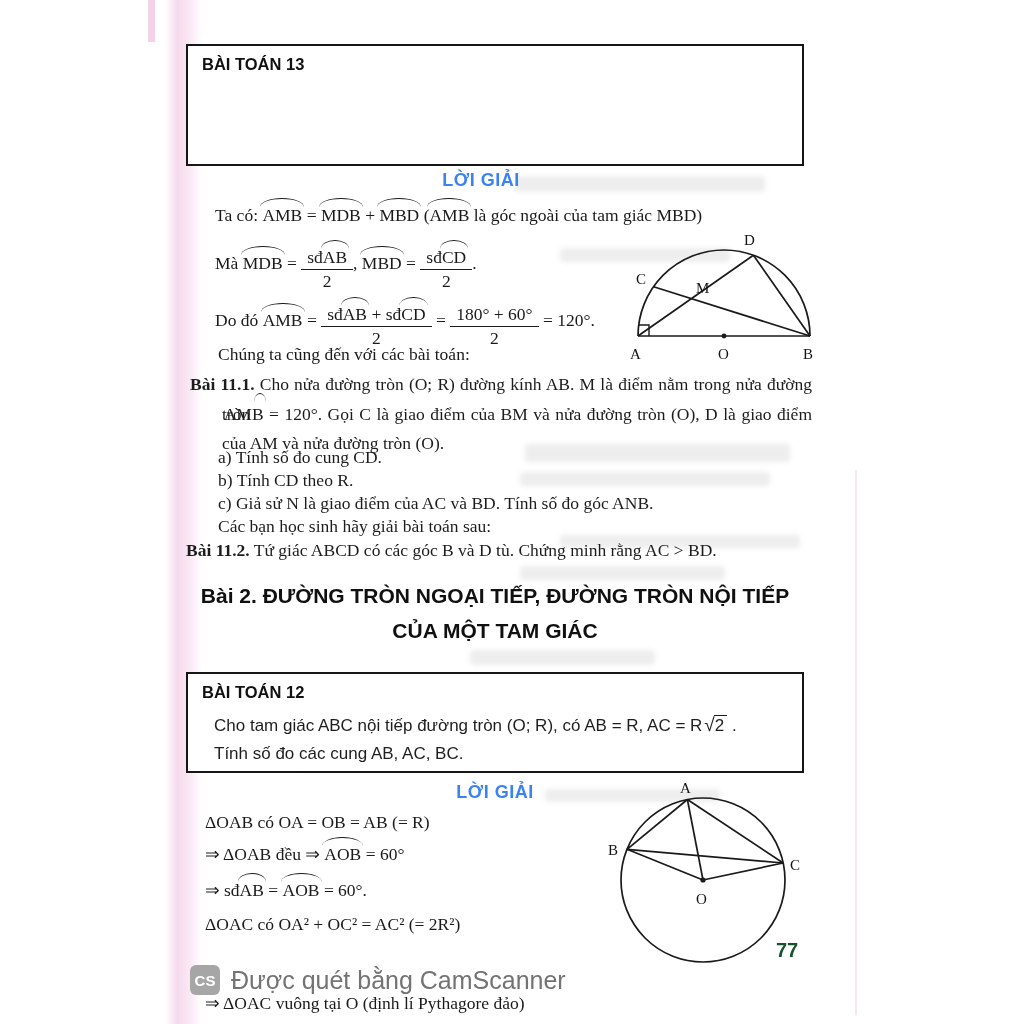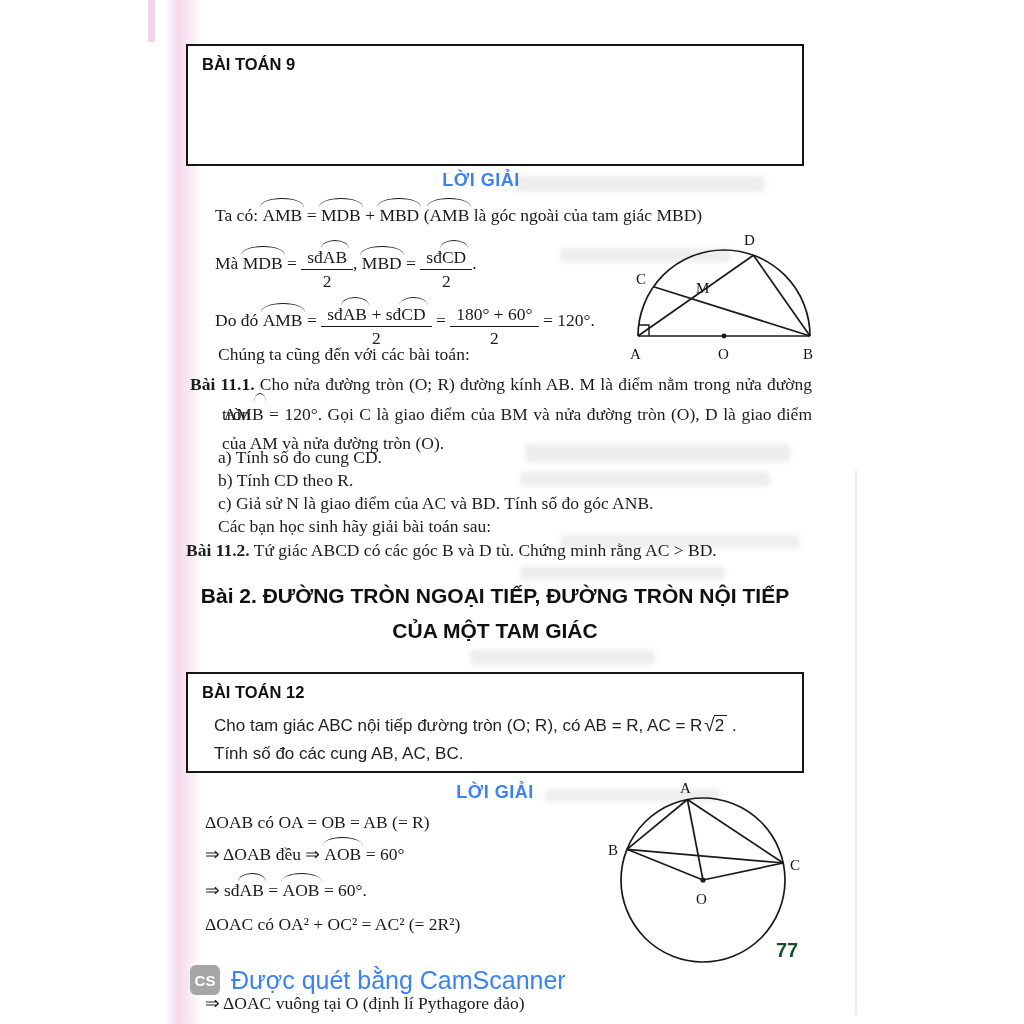--- a/index.html
+++ b/index.html
@@ -52,21 +52,21 @@
   .ex-item{font-size:17.5px;left:218px;}
   .ex2{font-size:17.5px;left:186px;}
   
   svg text{font-family:"Liberation Serif",serif;font-size:15px;fill:#141414;}
   svg .geo{stroke:#1a1a1a;stroke-width:1.7;fill:none;}
   
   .cs-badge{
     left:190px;top:965px;width:30px;height:30px;border-radius:6px;background:#a6a6a6;
     color:#fff;font-weight:bold;font-size:15px;display:flex;align-items:center;justify-content:center;
   }
-  .wm-text{left:231px;top:966px;font-size:25px;color:#3b82f6;}
+  .wm-text{left:231px;top:966px;font-size:25px;color:#737373;}
   .page-num{left:776px;top:939px;font-size:20px;font-weight:bold;color:#14532d;}
 </style>
 </head>
 <body>
 
 <div class="abs pink-strip"></div>
 <div class="abs pink-tick"></div>
 <div class="abs vline"></div>
 
 <div class="ghost" style="left:515px;top:176px;width:250px;height:16px"></div>
@@ -74,21 +74,21 @@
 <div class="ghost" style="left:525px;top:444px;width:265px;height:18px"></div>
 <div class="ghost" style="left:520px;top:472px;width:250px;height:14px"></div>
 <div class="ghost" style="left:560px;top:535px;width:240px;height:13px"></div>
 <div class="ghost" style="left:520px;top:566px;width:205px;height:14px"></div>
 <div class="ghost" style="left:470px;top:650px;width:185px;height:15px"></div>
 <div class="ghost" style="left:480px;top:694px;width:280px;height:14px"></div>
 <div class="ghost" style="left:300px;top:756px;width:420px;height:15px"></div>
 <div class="ghost" style="left:545px;top:789px;width:175px;height:13px"></div>
 
 <div class="abs pbox sans" style="top:44px;min-height:122px;">
-  <div class="ptitle">BÀI TOÁN 9</div>
+  <div class="ptitle">BÀI TOÁN 13</div>
 </div>
 
 <div class="abs lg-heading sans" style="left:186px;top:170px;width:590px;">LỜI GIẢI</div>
 
 <div class="abs mline" style="left:215px;top:205px;">Ta có: <span class="arc">AMB</span> = <span class="arc">MDB</span> + <span class="arc">MBD</span> (<span class="arc">AMB</span> là góc ngoài của tam giác MBD)</div>
 <div class="abs mline" style="left:215px;top:238px;">Mà <span class="arc">MDB</span> = <span class="frac"><span class="fn">sđ<span class="arc">AB</span></span><span class="fd">2</span></span>, <span class="arc">MBD</span> = <span class="frac"><span class="fn">sđ<span class="arc">CD</span></span><span class="fd">2</span></span>.</div>
 <div class="abs mline" style="left:215px;top:295px;">Do đó <span class="arc">AMB</span> = <span class="frac"><span class="fn">sđ<span class="arc">AB</span> + sđ<span class="arc">CD</span></span><span class="fd">2</span></span> = <span class="frac"><span class="fn">180° + 60°</span><span class="fd">2</span></span> = 120°.</div>
 <div class="abs mline" style="left:218px;top:344px;">Chúng ta cũng đến với các bài toán:</div>
 
 <svg class="abs" style="left:628px;top:230px;" width="192" height="134" viewBox="0 0 192 134">

